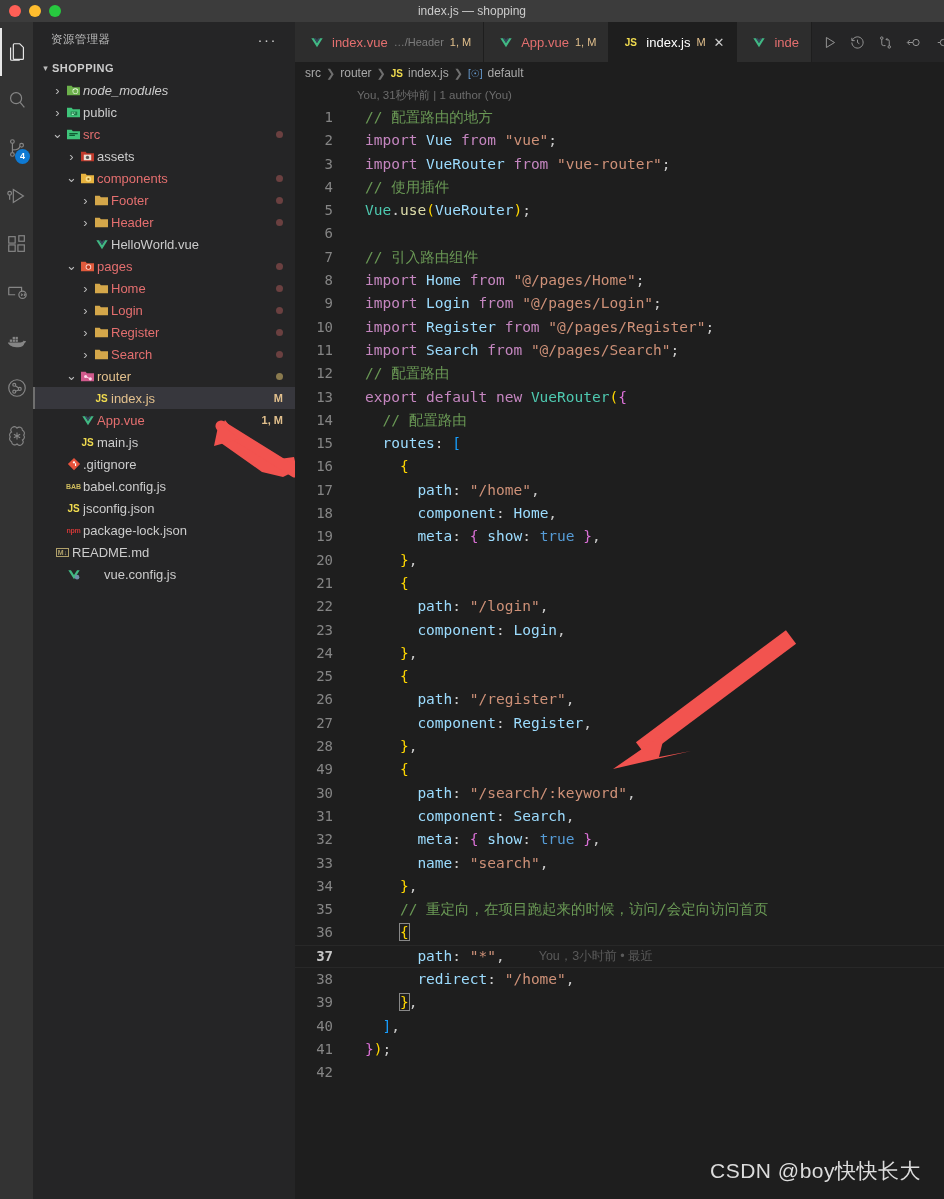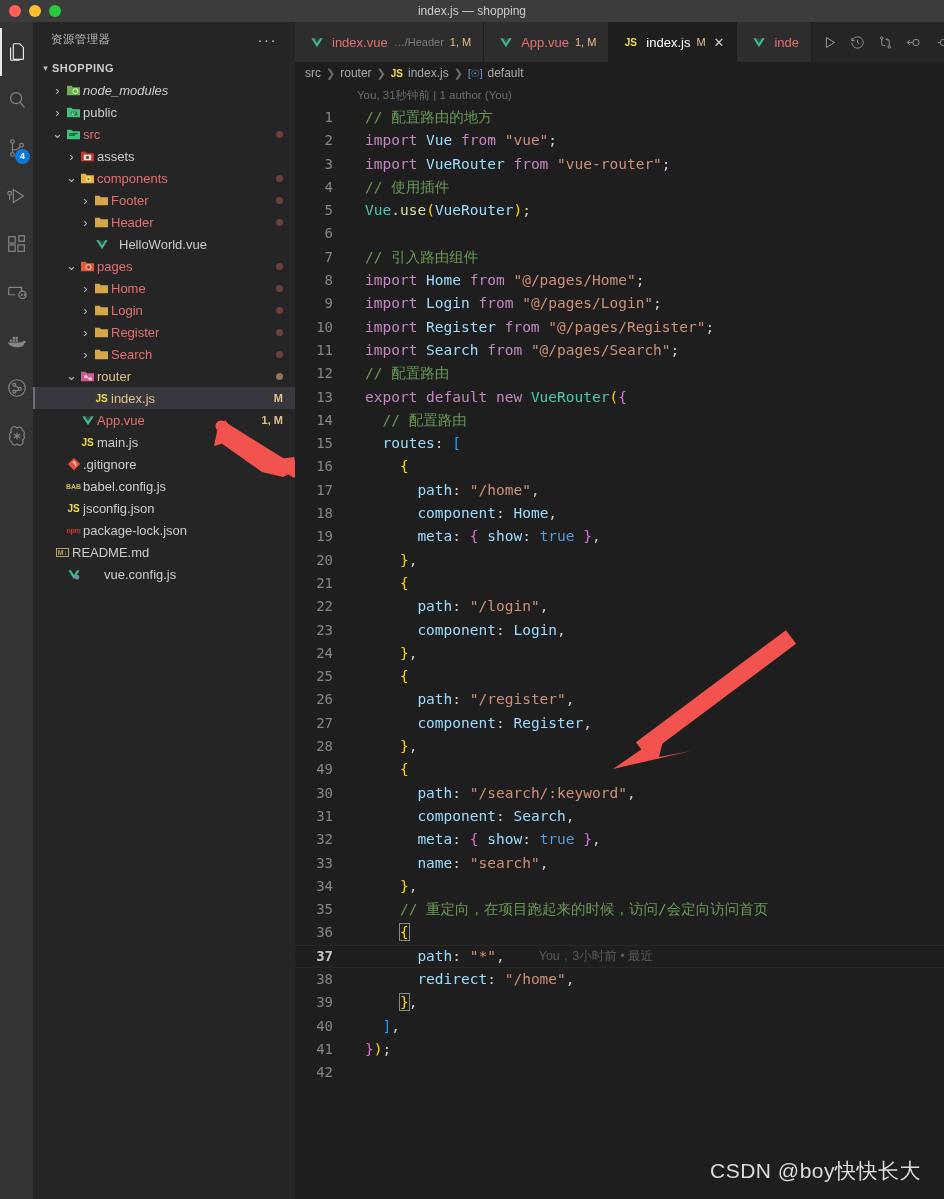--- a/index.html
+++ b/index.html
@@ -343,21 +343,21 @@
           <span class="rdot" style="background: rgb(107, 64, 64);"></span>
         </div>
         <div class="row" style="padding-left: 46px;">
           <span class="twisty"></span>
           <span class="ficon">
             <svg width="14" height="13" viewBox="0 0 16 14">
               <path d="M1.5 2h3L8 7.6 11.5 2h3L8 12.4z" fill="#41b883"></path>
               <path d="M4.5 2h2.2L8 4.2 9.3 2h2.2L8 7.6z" fill="#35495e"></path>
             </svg>
           </span>
-          <span class="rname" style="color: rgb(204, 204, 204); margin-left: 8px;">HelloWorld.vue</span>
+          <span class="rname" style="color: rgb(204, 204, 204);">HelloWorld.vue</span>
         </div>
         <div class="row" style="padding-left: 32px;">
           <span class="twisty" style="font-size: 13px; line-height: 4px;">⌄</span>
           <span class="ficon">
             <svg width="15" height="13" viewBox="0 0 16 14">
               <path d="M1 2h5l1.3 1.6H15V12H1z" fill="#e05a3c"></path>
               <circle cx="9" cy="7.6" r="3" fill="#ffd8cd"></circle>
               <path d="M9 5.6c1.3 0 2 .9 2 2s-.7 2-2 2-2-.9-2-2 .7-2 2-2z" fill="#b8361c"></path>
             </svg>
           </span>

